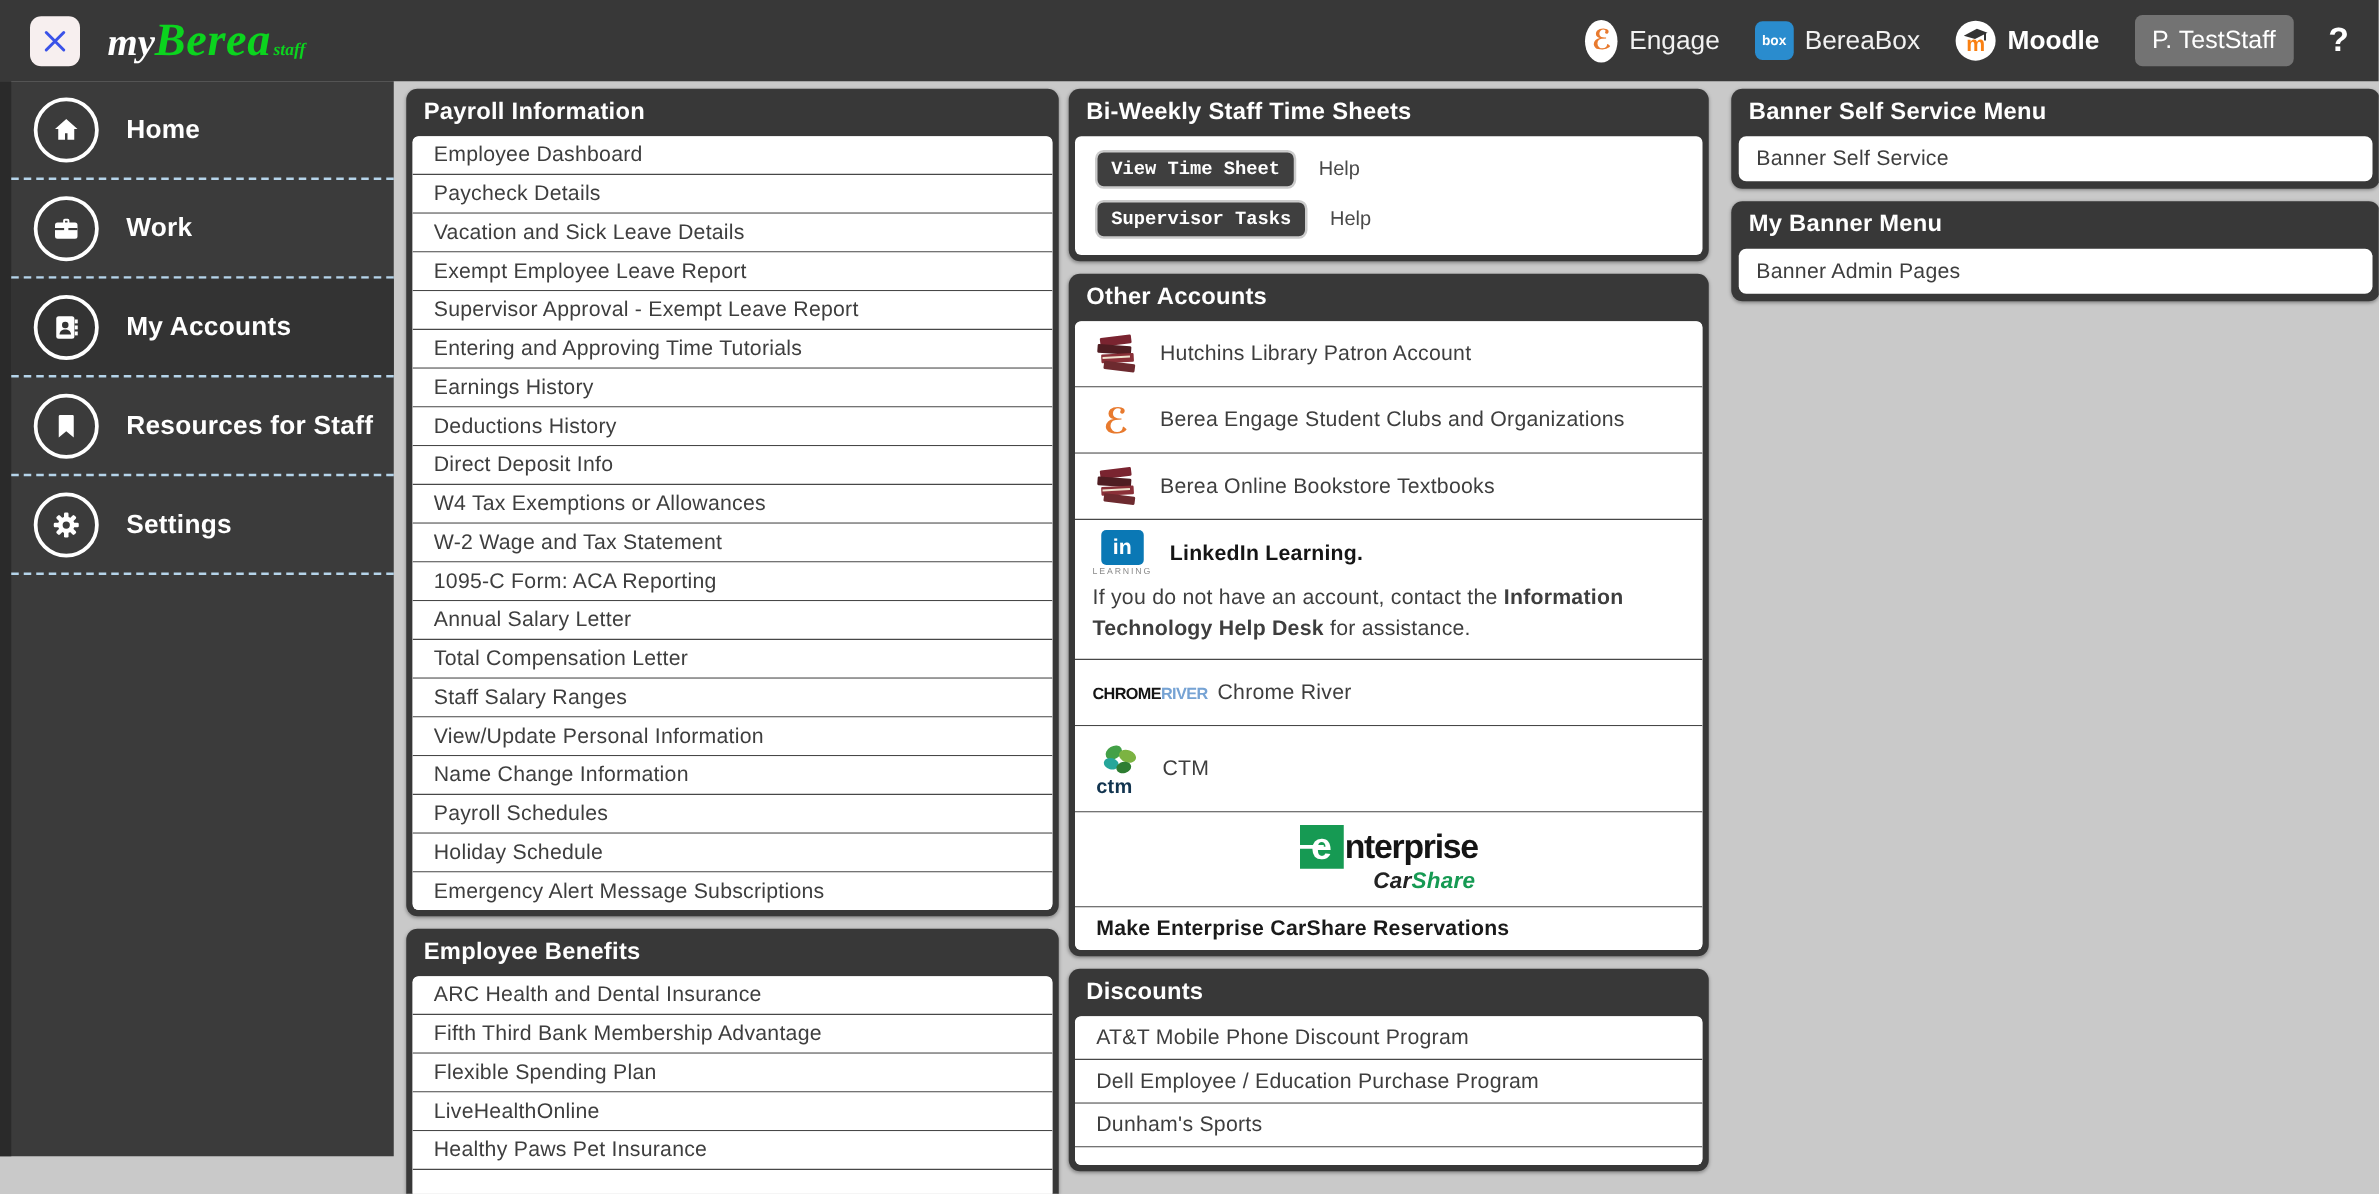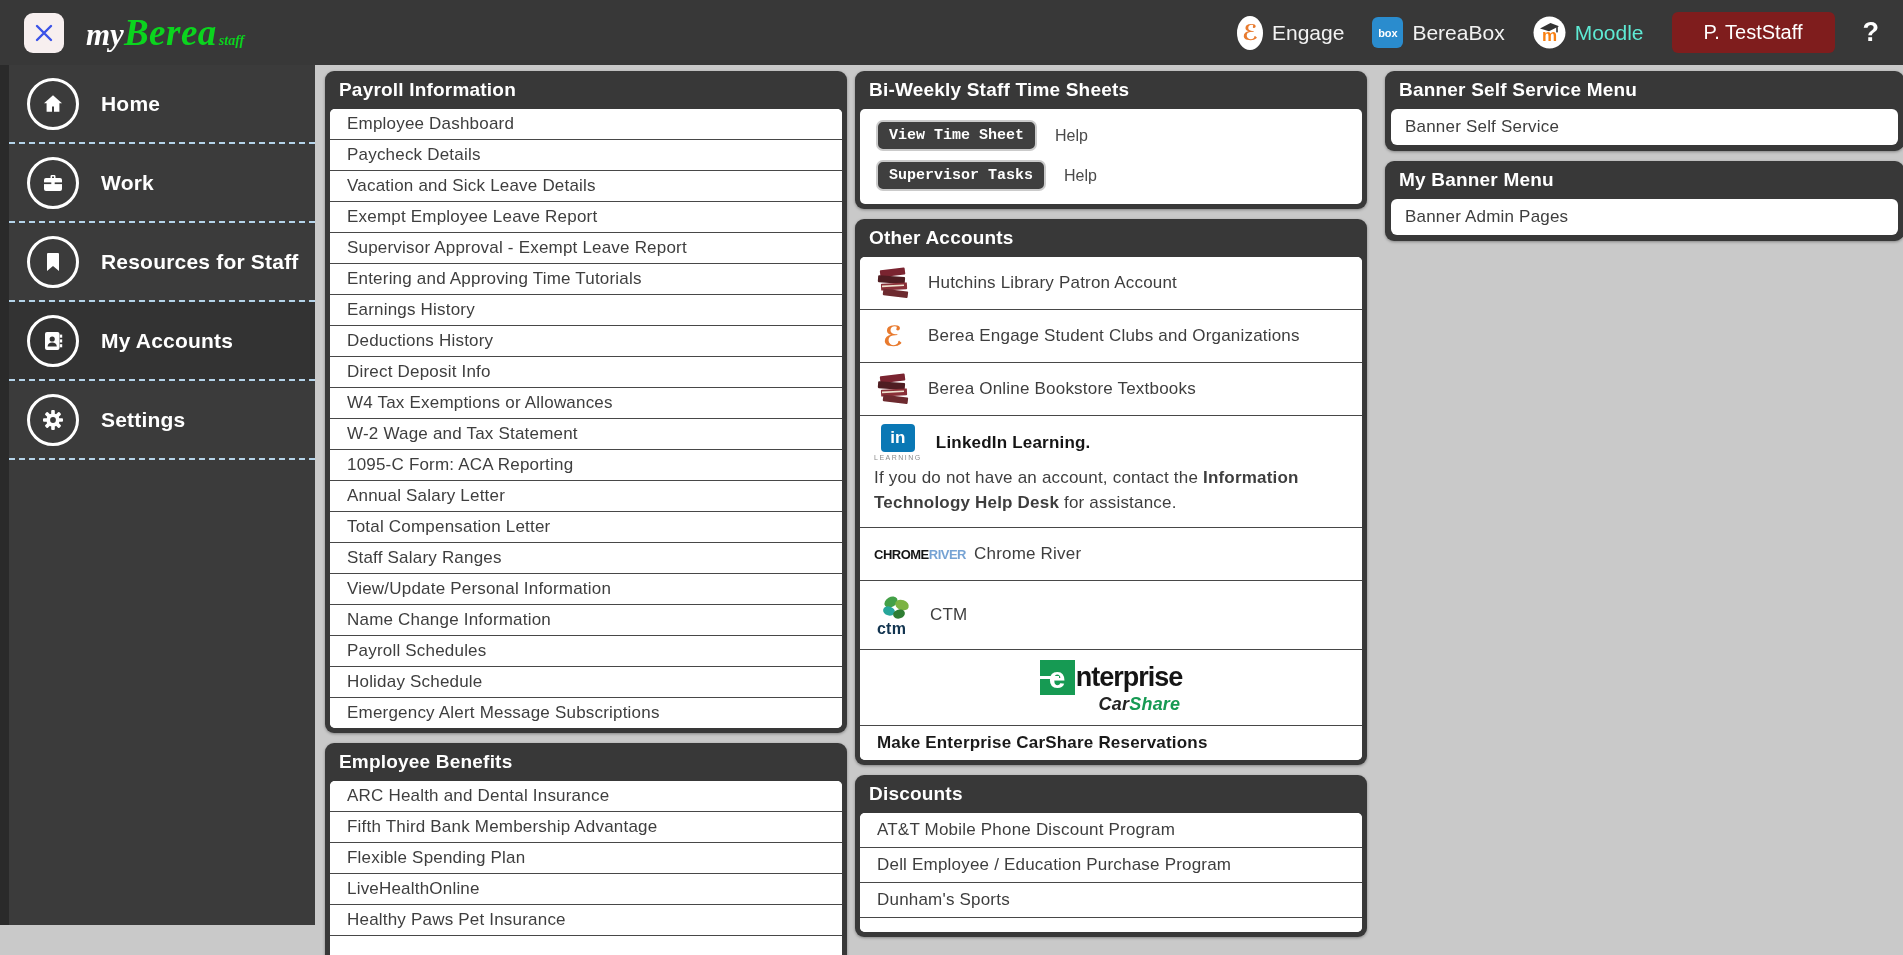--- a/index.html
+++ b/index.html
@@ -21,22 +21,22 @@
   }
   .logo{margin-left:22px;display:flex;align-items:baseline;cursor:pointer;justify-content:center;}
   .logo-my{font-family:"Liberation Serif","DejaVu Serif",serif;font-style:italic;font-weight:600;color:#fff;font-size:31px;}
   .logo-berea{font-family:"Liberation Serif","DejaVu Serif",serif;font-style:italic;font-weight:bold;color:#0bd41e;font-size:37px;letter-spacing:.5px;}
   .logo-staff{font-family:"Liberation Serif","DejaVu Serif",serif;font-style:italic;font-weight:bold;color:#0bd41e;font-size:14px;margin-left:2px;}
   .header-right{margin-left:auto;display:flex;align-items:center;gap:28px;}
   .hlink{display:flex;align-items:center;gap:9px;color:#f2f2f2;font-size:21px;cursor:pointer;}
   .engage-oval{width:26px;height:34px;background:#fff;border-radius:50%;display:flex;align-items:center;justify-content:center;}
   .engage-glyph{color:#e87a2e;font-size:22px;font-weight:bold;font-family:"DejaVu Sans",serif;}
   .bereabox-sq{width:31px;height:31px;background:#2a8cce;border-radius:6px;display:flex;align-items:center;justify-content:center;color:#fff;font-size:11px;font-weight:bold;}
-  .moodle-label{color:#5eead4;font-weight:normal;text-align:center;}
-  .user-chip{background:#7f1d1d;border-radius:6px;padding:9px 32px;color:#fff;font-size:20px;cursor:pointer;}
+  .moodle-label{color:#ffffff;font-weight:bold;text-align:center;}
+  .user-chip{background:#737373;border-radius:6px;padding:9px 14px;color:#fff;font-size:20px;cursor:pointer;}
   .help-q{color:#fff;font-size:27px;font-weight:900;cursor:pointer;}
   
   .sidebar{
     position:absolute;left:0;top:65px;width:315px;height:860px;
     background:#3b3b3b;border-left:9px solid #2a2a2a;box-sizing:border-box;
   }
   .side-item{
     height:77px;display:flex;align-items:center;gap:22px;padding-left:18px;
     border-bottom:2px dashed #b5d4ea;cursor:pointer;
   }
@@ -160,40 +160,40 @@
   <div class="side-item">
     <span class="side-icon">
       <svg width="24" height="24" viewBox="0 0 24 24">
         <path d="M9.5 7V5.3A1.3 1.3 0 0 1 10.8 4h2.4a1.3 1.3 0 0 1 1.3 1.3V7H19a2 2 0 0 1 2 2v9a2 2 0 0 1-2 2H5a2 2 0 0 1-2-2V9a2 2 0 0 1 2-2h4.5zm1.5 0h2V5.5h-2V7z" fill="#fff"></path>
         <rect x="3" y="11.4" width="18" height="1.7" fill="#3b3b3b"></rect>
         <rect x="10.3" y="10.2" width="3.4" height="4" rx="0.8" fill="#fff"></rect>
       </svg>
     </span>
     <span class="side-label">Work</span>
   </div>
-  <div class="side-item">
-    <span class="side-icon">
-      <svg width="24" height="24" viewBox="0 0 24 24">
-          <path d="M7 3h10a1 1 0 0 1 1 1v17l-6-5-6 5V4a1 1 0 0 1 1-1z" fill="#fff"></path>
-        </svg>
-    </span>
-    <span class="side-label">Resources for Staff</span>
-  </div>
   <div class="side-item selected">
     <span class="side-icon">
       <svg width="24" height="24" viewBox="0 0 24 24">
         <rect x="4" y="3" width="14.5" height="18" rx="2" fill="#fff"></rect>
         <rect x="18.8" y="5.6" width="2.4" height="3.1" fill="#fff"></rect>
         <rect x="18.8" y="10.4" width="2.4" height="3.1" fill="#fff"></rect>
         <rect x="18.8" y="15.2" width="2.4" height="3.1" fill="#fff"></rect>
         <circle cx="11.2" cy="10" r="2.6" fill="#343434"></circle>
         <path d="M6.6 17.6c0-2.7 2.1-4.1 4.6-4.1s4.6 1.4 4.6 4.1z" fill="#343434"></path>
       </svg>
     </span>
     <span class="side-label">My Accounts</span>
+  </div>
+  <div class="side-item">
+    <span class="side-icon">
+      <svg width="24" height="24" viewBox="0 0 24 24">
+          <path d="M7 3h10a1 1 0 0 1 1 1v17l-6-5-6 5V4a1 1 0 0 1 1-1z" fill="#fff"></path>
+        </svg>
+    </span>
+    <span class="side-label">Resources for Staff</span>
   </div>
   <div class="side-item">
     <span class="side-icon">
       <svg width="24" height="24" viewBox="0 0 24 24">
         <g fill="#fff">
           <rect x="10.2" y="2" width="3.6" height="20" rx="1"></rect>
           <rect x="2" y="10.2" width="20" height="3.6" rx="1"></rect>
           <rect x="10.2" y="2" width="3.6" height="20" rx="1" transform="rotate(45 12 12)"></rect>
           <rect x="2" y="10.2" width="20" height="3.6" rx="1" transform="rotate(45 12 12)"></rect>
           <circle cx="12" cy="12" r="6.6"></circle>

